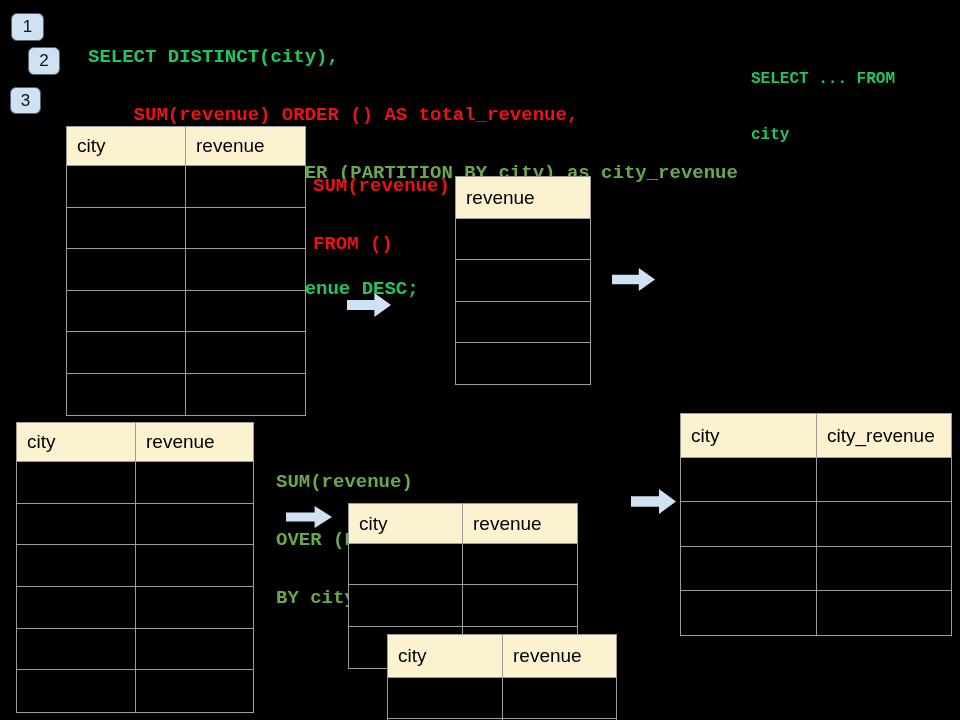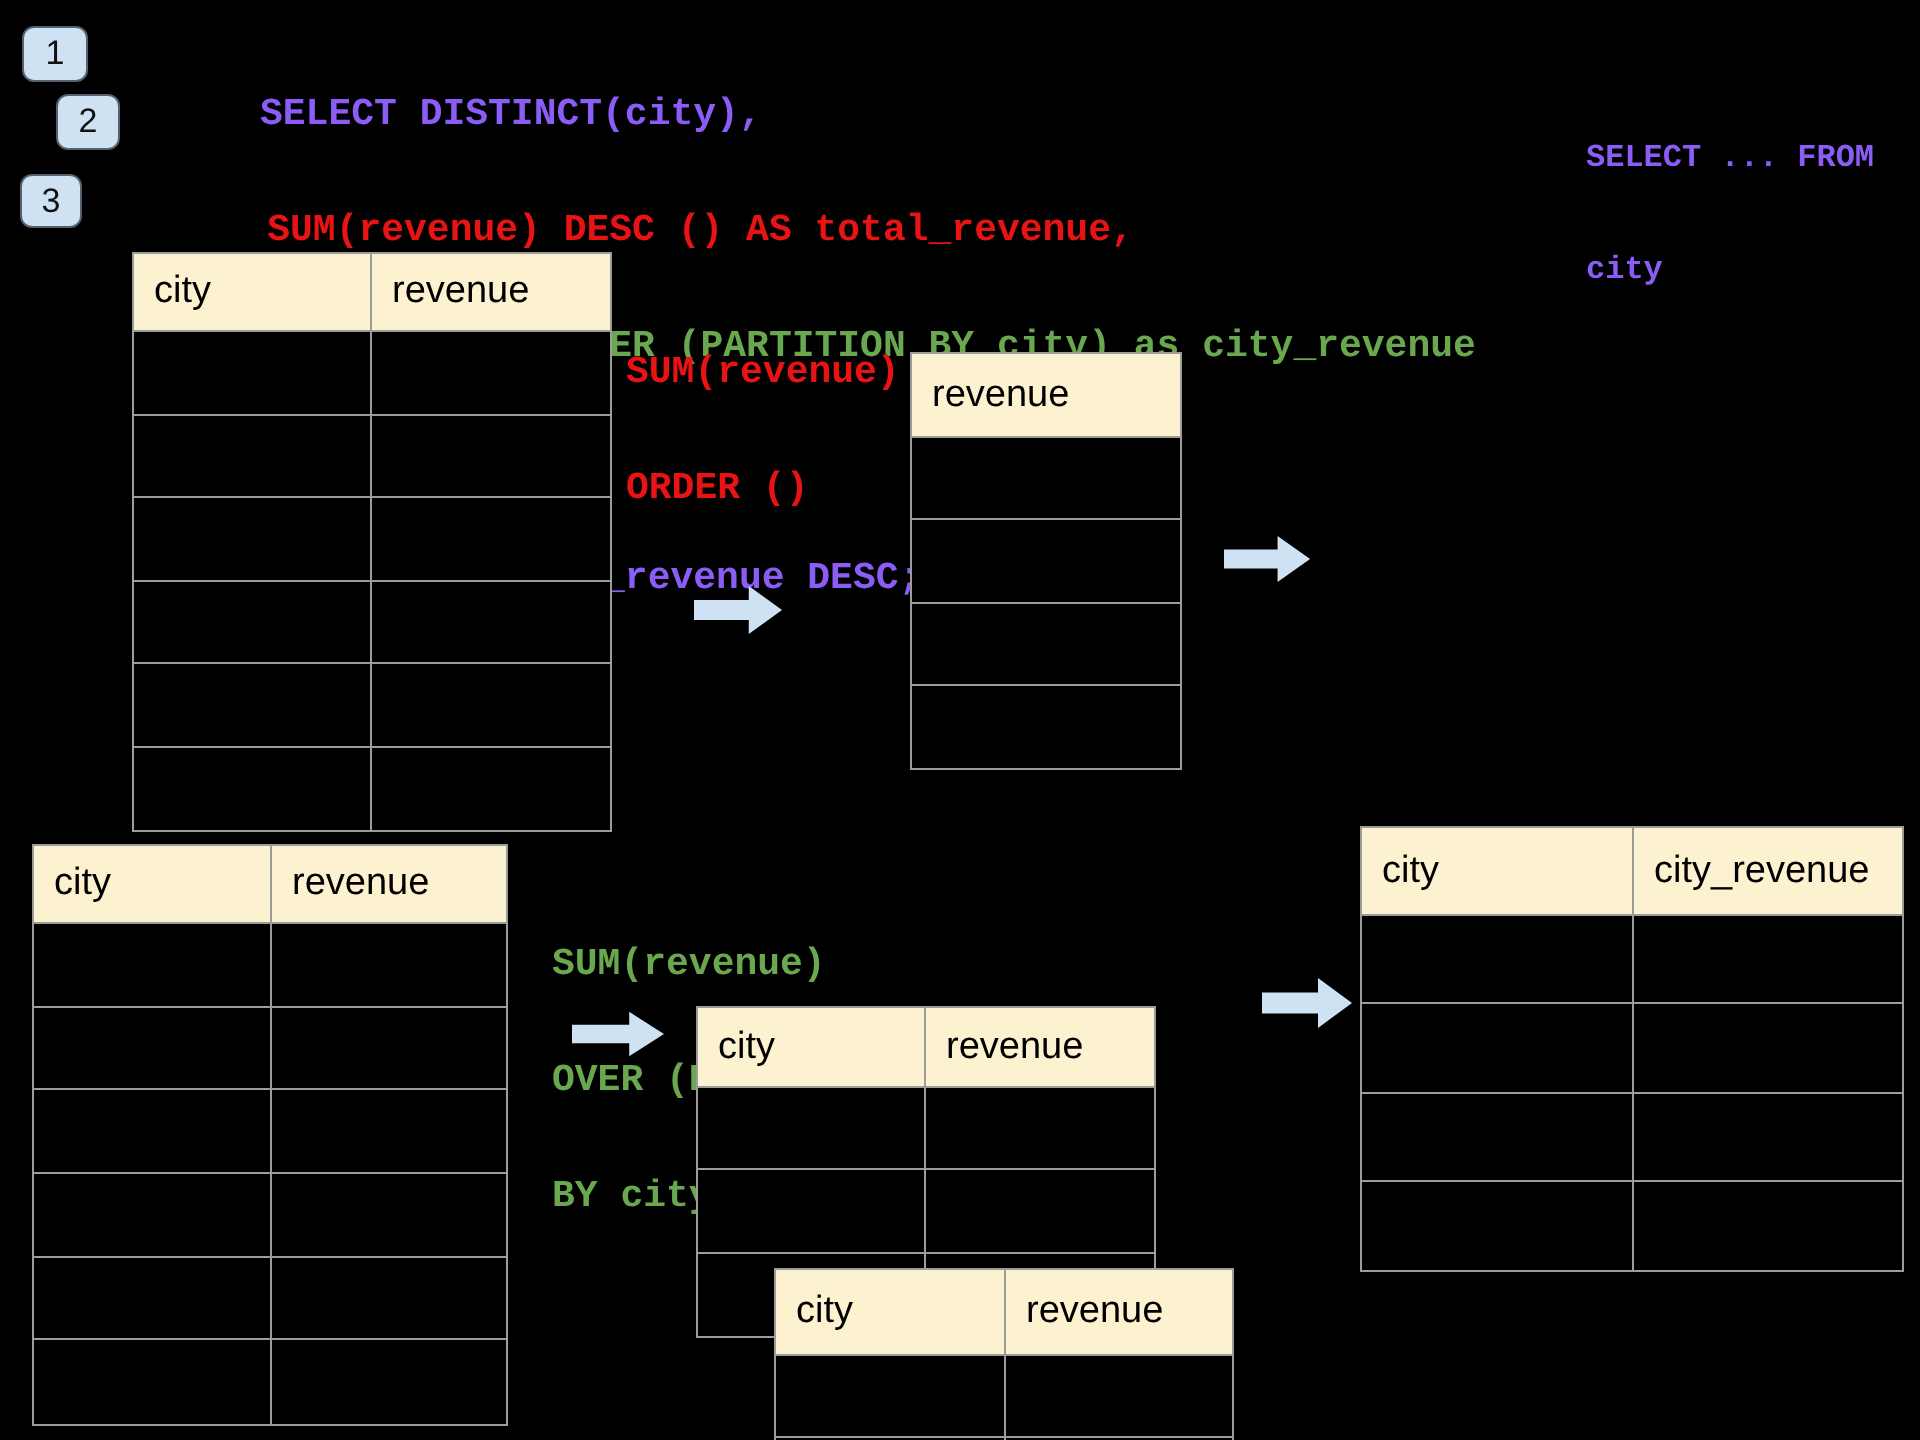--- a/index.html
+++ b/index.html
@@ -24,21 +24,21 @@
     position:absolute;
     font-family:"Liberation Mono","DejaVu Sans Mono",monospace;
     font-weight:bold;white-space:pre;
   }
   .code .ln{font-size:19px;line-height:22px;}
   #sql-block{left:88px;top:10px;}
   #side-note{left:751px;top:33px;font-family:Liberation Mono, monospace;}
   #side-note .ln{font-size:16px;line-height:20px;}
   #label-total{left:313px;top:139px;}
   #label-partition{left:276px;top:435px;}
-  .c-purple{color:#8b5cf6;margin-left:42px;}
+  .c-purple{color:#22c55e;}
   .c-red{color:#ea1313;}
   .c-green{color:#6aa84f;}
 
   
   .tbl{
     position:absolute;border:1px solid #9c9c9c;background:#3b82f6;
   }
   .t-row{display:flex;}
   .t-cell{
     box-sizing:border-box;background:#000;height:var(--rh);
@@ -68,34 +68,34 @@
 </style>
 </head>
 <body>
 
 <div id="badge-1" class="badge">1</div>
 <div id="badge-2" class="badge">2</div>
 <div id="badge-3" class="badge">3</div>
 
 <div id="sql-block" class="code">
   <div class="ln c-purple">SELECT DISTINCT(city),</div>
-  <div class="ln c-red">    SUM(revenue) DESC () AS total_revenue,</div>
+  <div class="ln c-red">    SUM(revenue) ORDER () AS total_revenue,</div>
   <div class="ln c-green">    SUM(revenue) OVER (PARTITION BY city) as city_revenue</div>
   <div class="ln c-purple">  FROM rides</div>
   <div class="ln c-purple">  ORDER by city_revenue DESC;</div>
 </div>
 
 <div id="side-note" class="code c-purple">
   <div class="ln">SELECT ... FROM</div>
   <div class="ln">city</div>
 </div>
 
 <div id="label-total" class="code c-red">
   <div class="ln">SUM(revenue)</div>
-  <div class="ln">ORDER ()</div>
+  <div class="ln">FROM ()</div>
 </div>
 
 <div id="label-partition" class="code c-green">
   <div class="ln">SUM(revenue)</div>
   <div class="ln">OVER (PARTITION</div>
   <div class="ln">BY city)</div>
 </div>
 
 <div id="tbl-source-top" class="tbl">
     <div class="t-row t-head">

